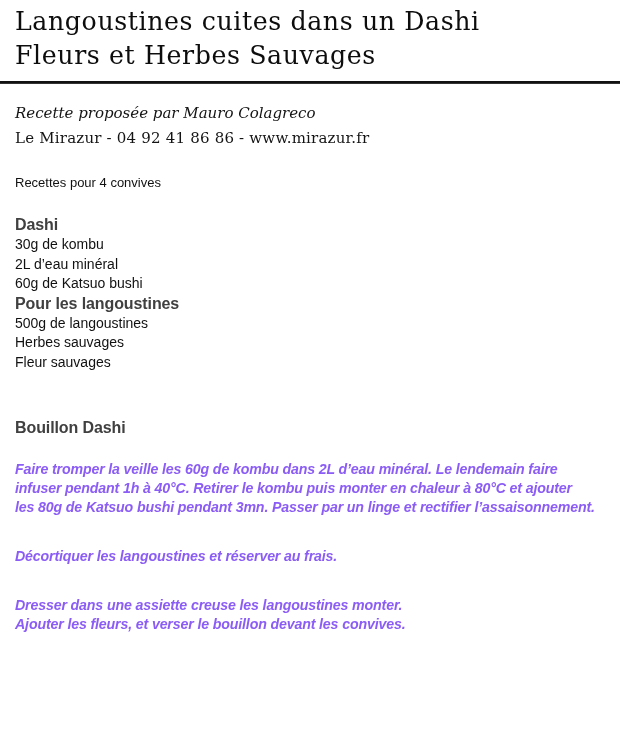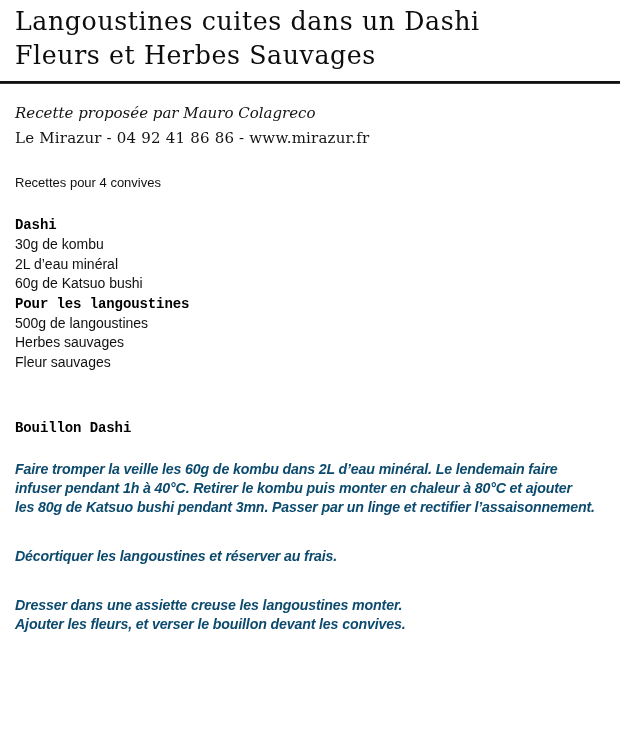--- a/index.html
+++ b/index.html
@@ -79,25 +79,25 @@
     font-family: "Liberation Sans", sans-serif;
     font-size: 13px;
     line-height: 20px;
     color: #111111;
   }
 
   .section {
     margin-top: 0;
   }
   .section-heading {
-    font-family: Liberation Mono, monospace;
+    font-family: Liberation Sans, sans-serif;
     font-weight: bold;
-    font-size: 14px;
+    font-size: 16px;
     line-height: 20px;
-    color: #000000;
+    color: #404040;
     letter-spacing: -0.1px;
   }
   .sp-dashi-head { margin-top: 22px; }
   .sp-dashi-list { margin-top: 21px; }
   .sp-lang-head  { }
   .sp-lang-list  { margin-top: 22px; }
   .sp-bouillon   { margin-top: 46px; }
 
   .ing-list {
     list-style: none;
@@ -114,21 +114,21 @@
   
   .instructions {
     margin-top: 22px;
   }
   .para {
     font-family: "Liberation Sans", sans-serif;
     font-style: italic;
     font-weight: bold;
     font-size: 14.2px;
     line-height: 19px;
-    color: #0c4a6e;
+    color: #8b5cf6;
     letter-spacing: -0.15px;
     text-align: justify;
     text-justify: inter-word;
   }
   .para.justified {
     width: 600px;
   }
   .para-gap { margin-top: 30px; }
   .para-line {
     display: block;

